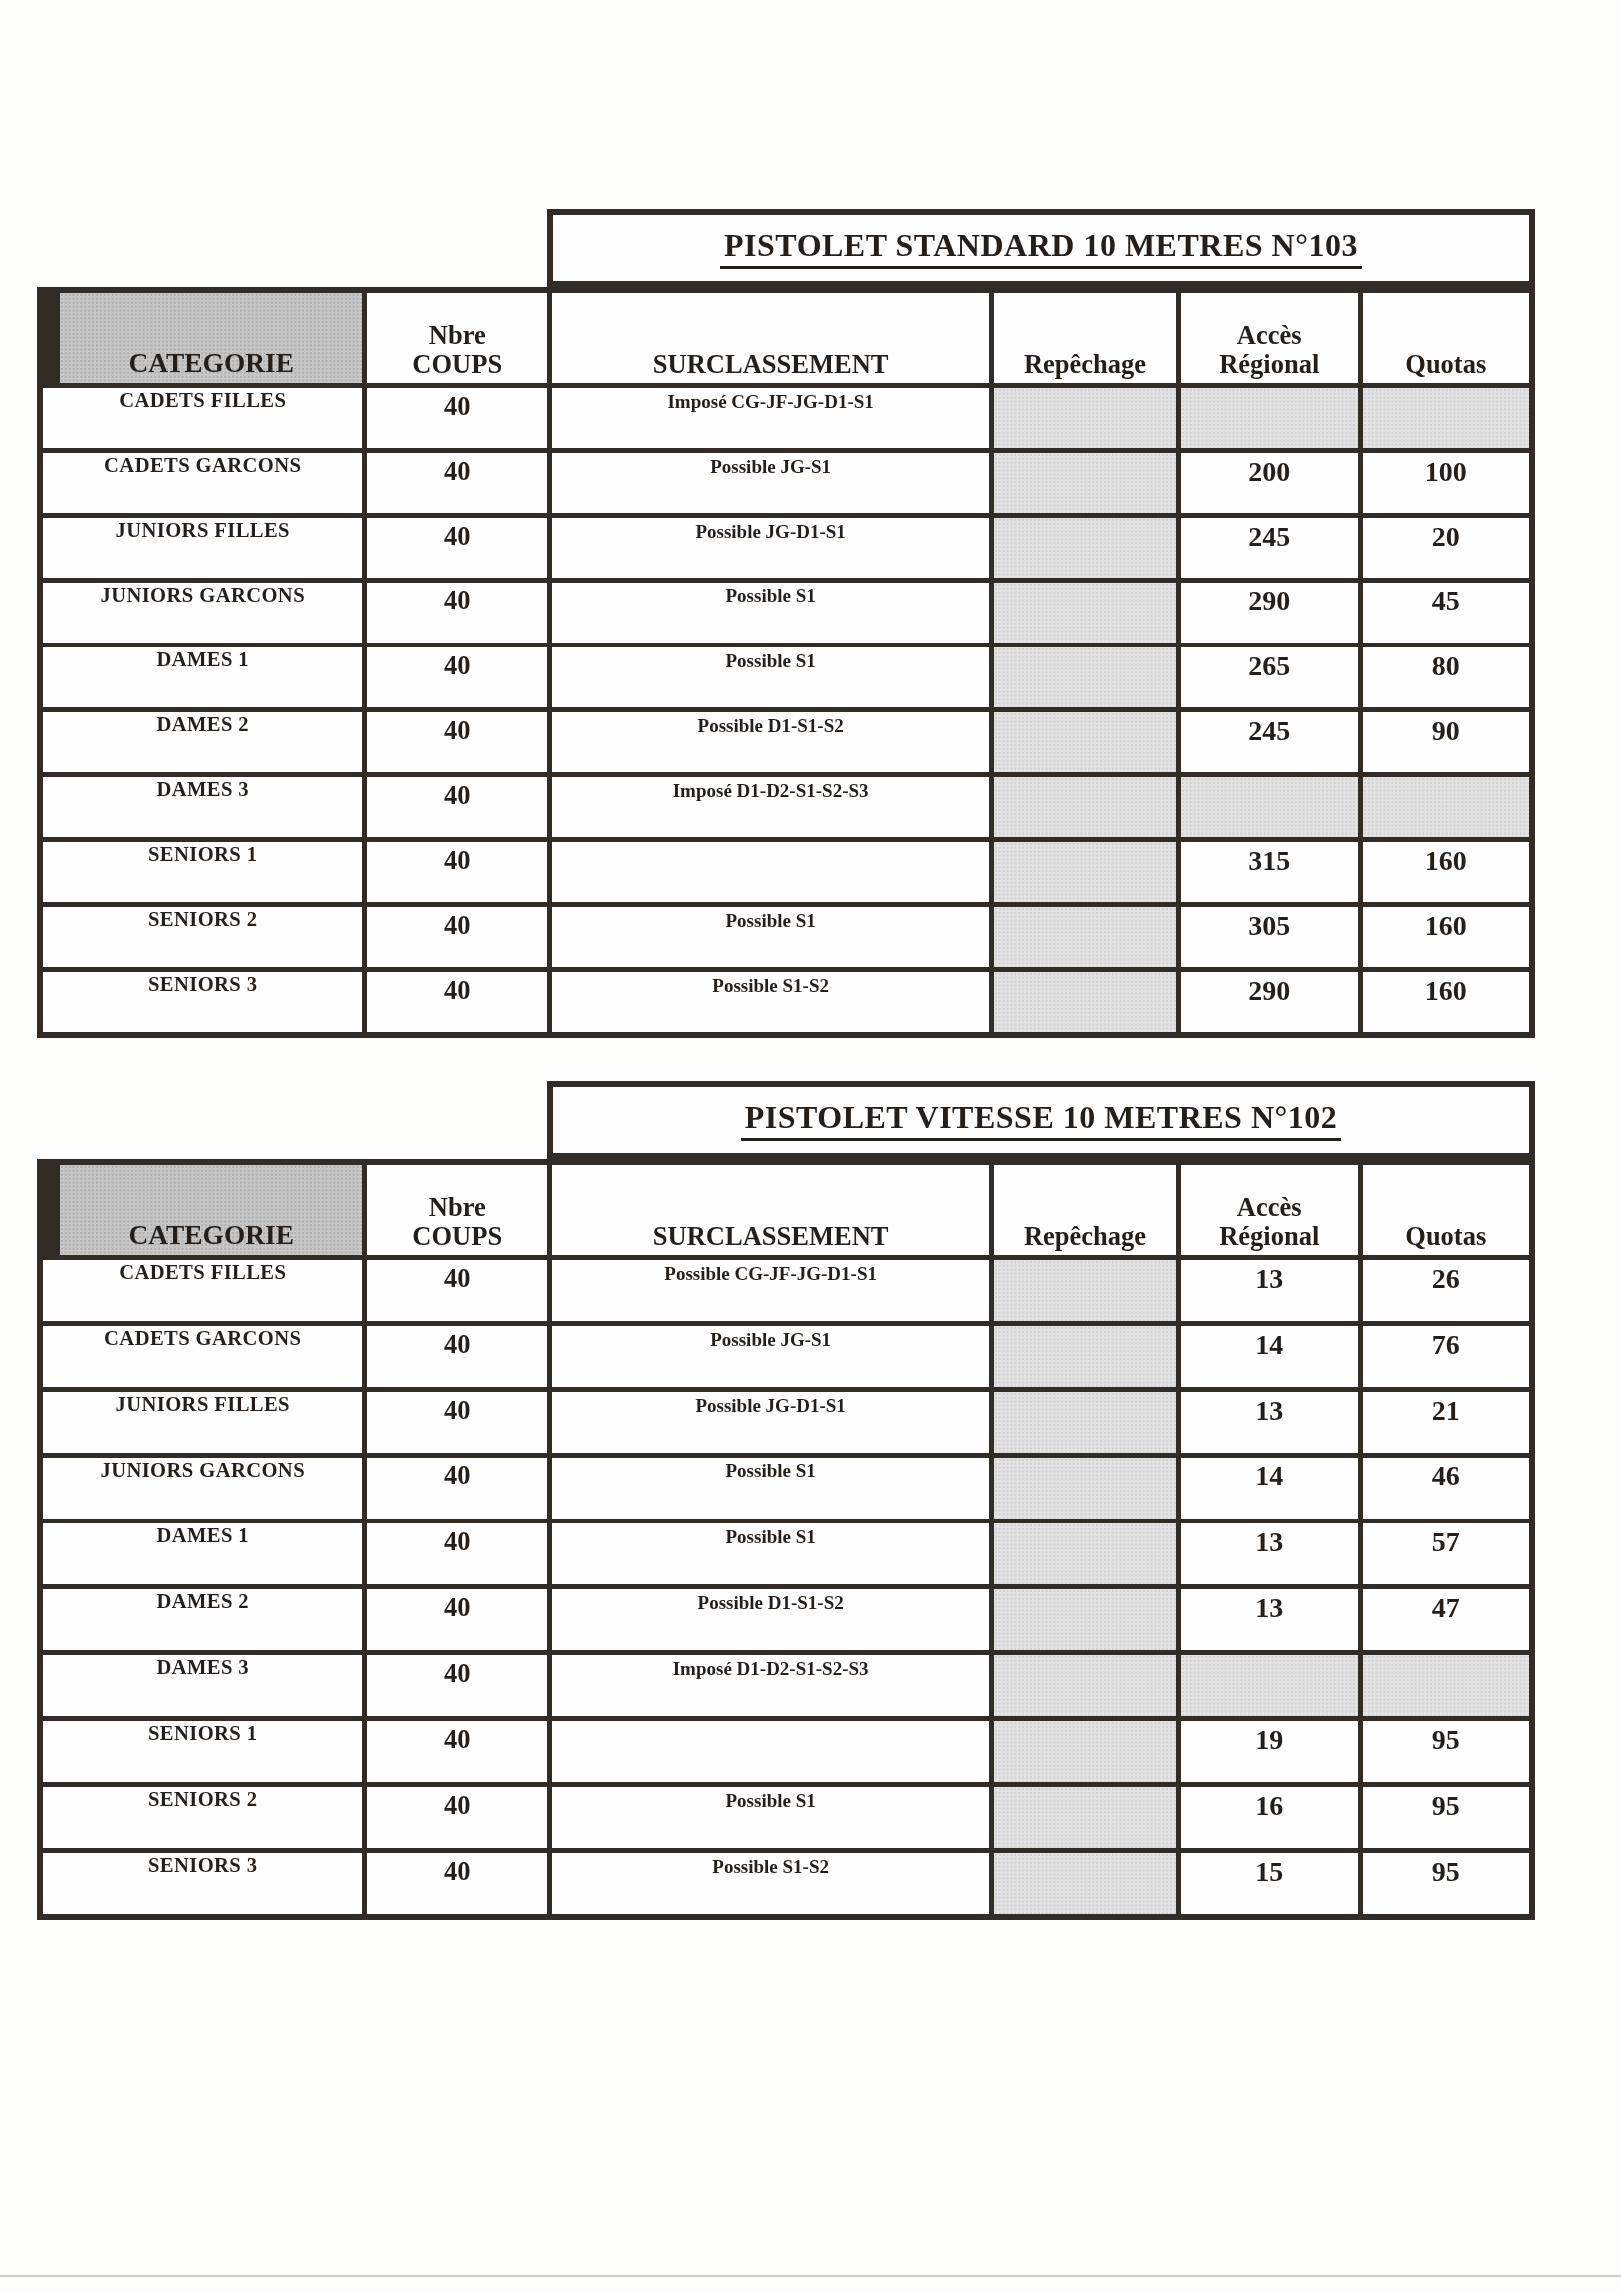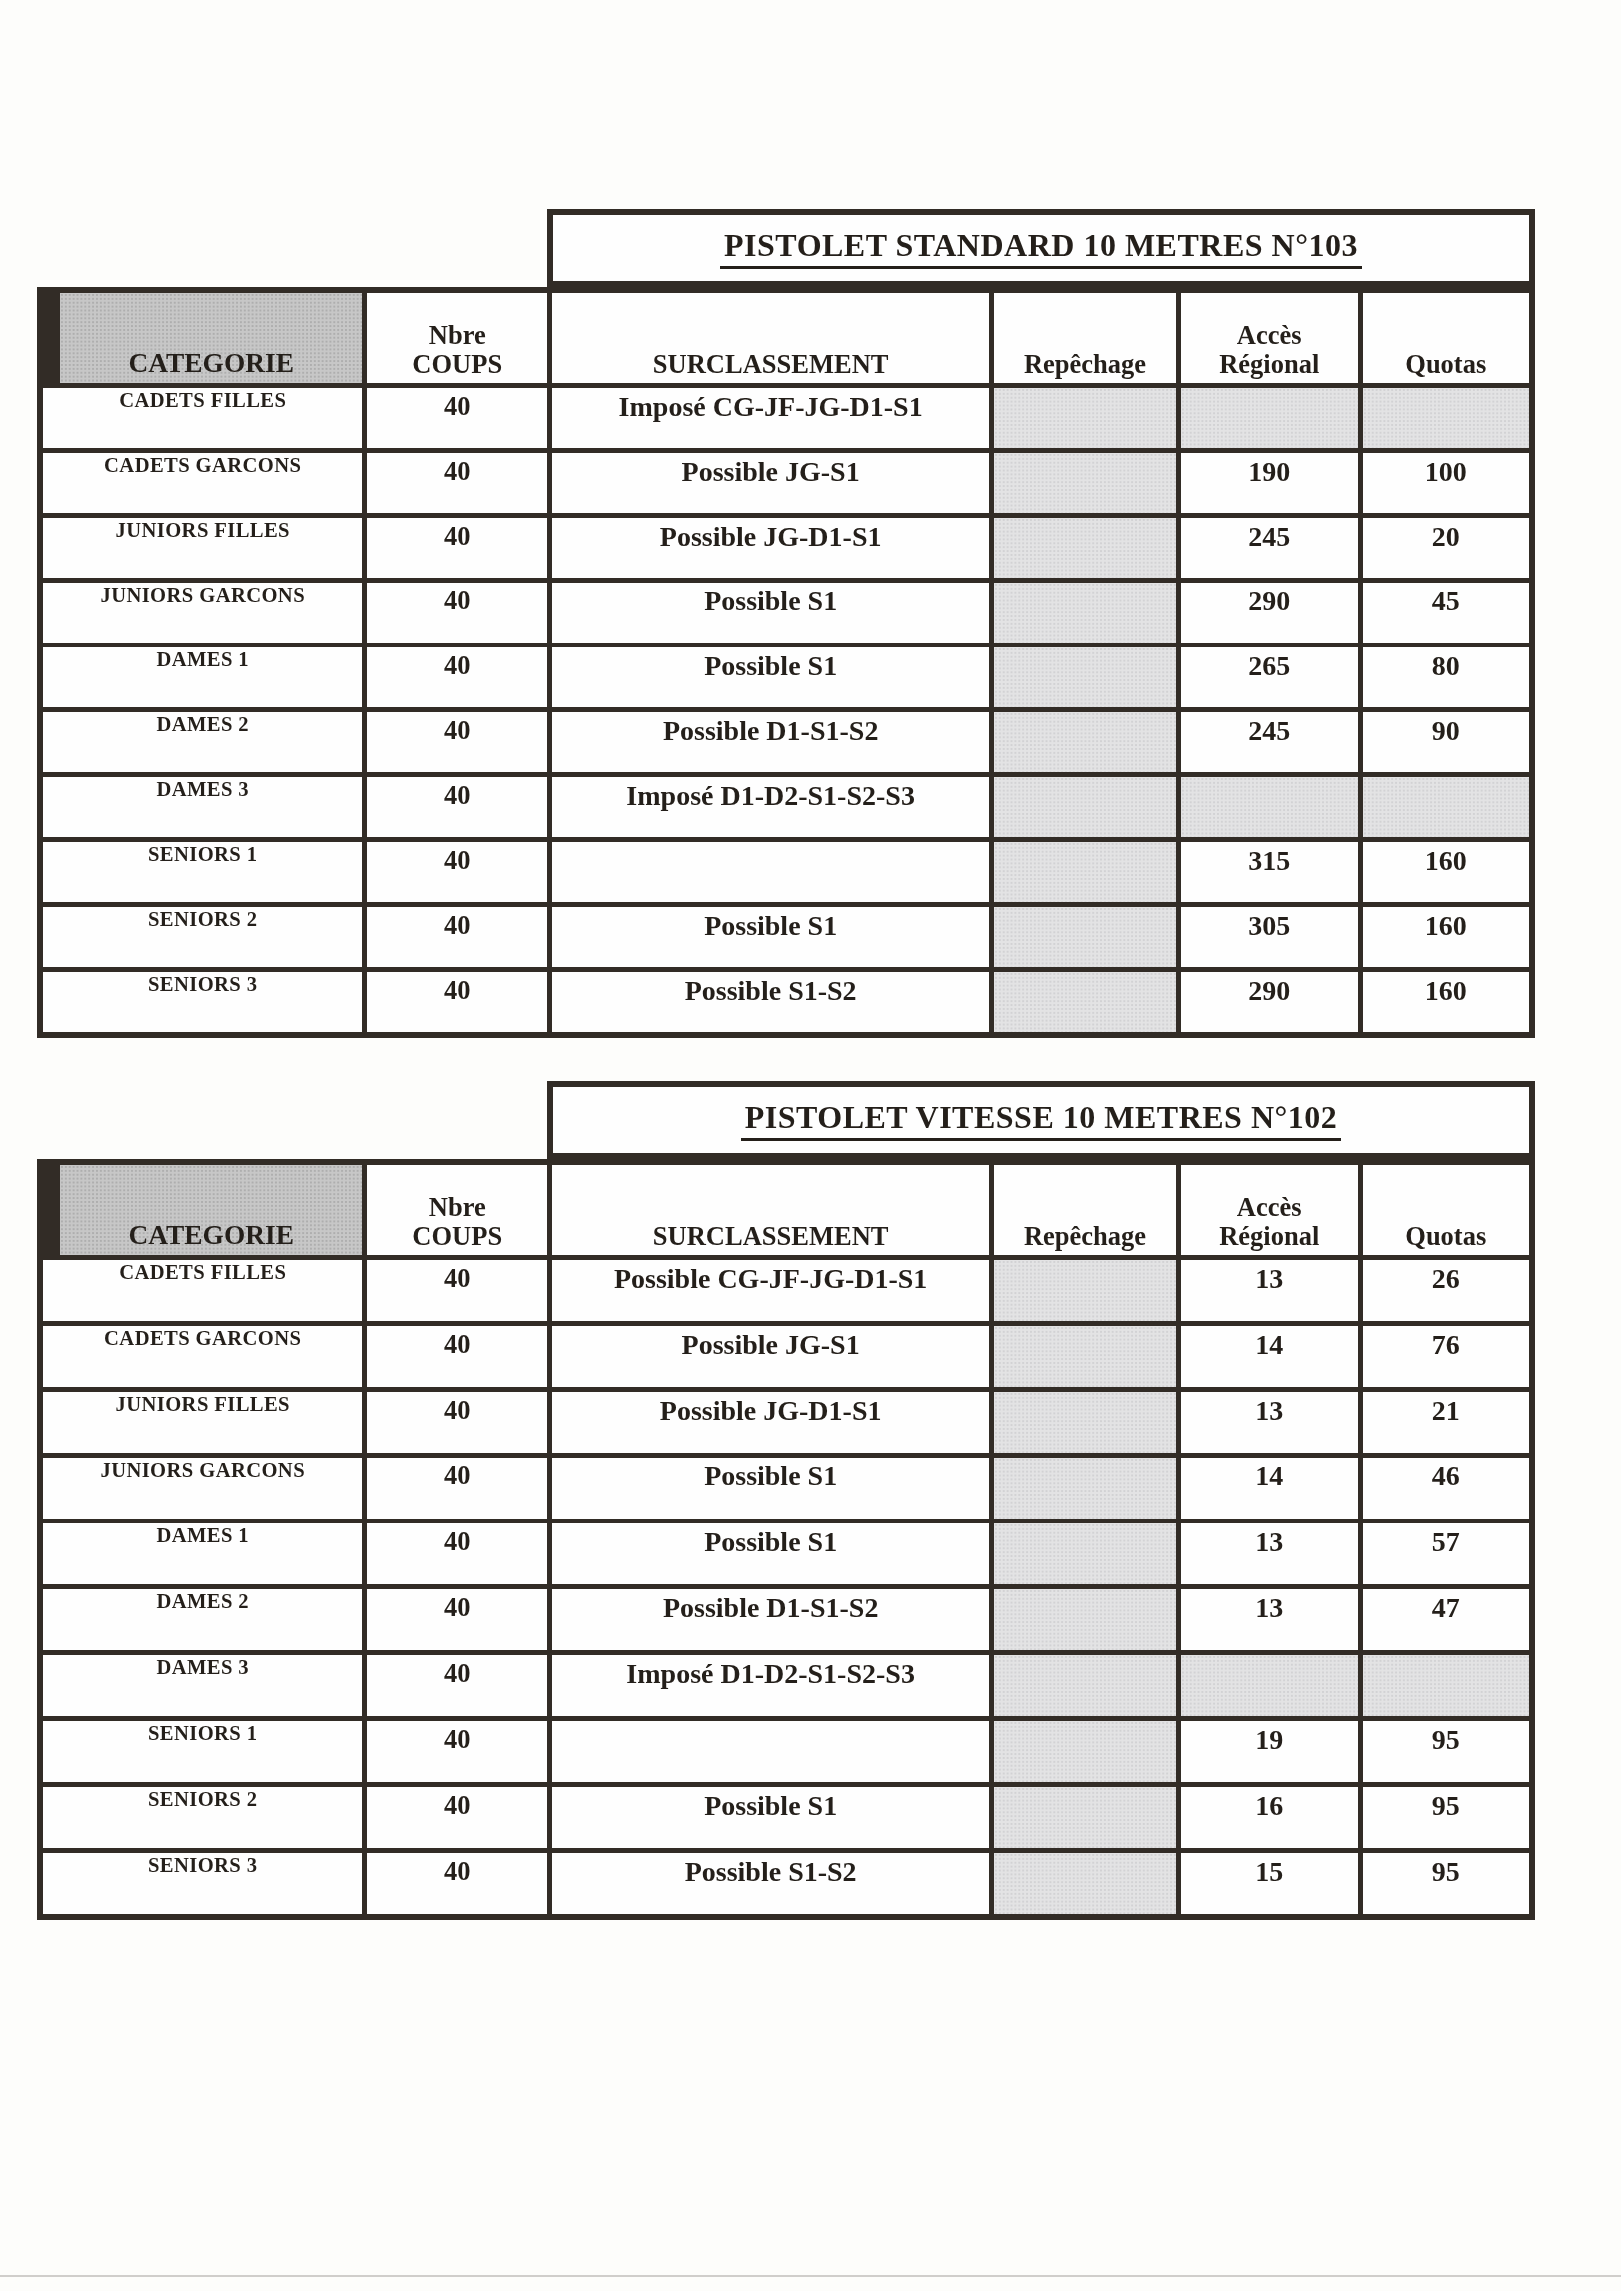--- a/index.html
+++ b/index.html
@@ -73,21 +73,21 @@
     font-size:27.4px;
     margin-left:17px;
   }
   .cell.data{
     align-items:flex-start;
     padding-top:2.9px;
     font-weight:bold;
   }
   .cell.data.cat{font-size:20.6px;letter-spacing:0.4px;padding-top:1px;}
   .cell.data.num{font-size:26.5px;}
-  .cell.data.sur{font-size:28px;}
+  .cell.data.sur{font-size:19px;}
   .cell.data.acc,.cell.data.quo{font-size:28px;}
   .cell.shaded{
     background-color:#e3e3e4;
     background-image:radial-gradient(#d2d2d4 1px, rgba(0,0,0,0) 1px);
     background-size:3.9px 3.9px;
   }
   .scan-line{
     position:absolute;
     left:0;top:2275px;
     width:1621px;height:2px;
@@ -114,21 +114,21 @@
   <div class="cell data cat">CADETS FILLES</div>
       <div class="cell data num">40</div>
       <div class="cell data sur">Imposé CG-JF-JG-D1-S1</div>
       <div class="cell data rep shaded"></div>
       <div class="cell data acc shaded"></div>
       <div class="cell data quo shaded"></div>
       <div class="cell data cat">CADETS GARCONS</div>
       <div class="cell data num">40</div>
       <div class="cell data sur">Possible JG-S1</div>
       <div class="cell data rep shaded"></div>
-      <div class="cell data acc">190</div>
+      <div class="cell data acc">200</div>
       <div class="cell data quo">100</div>
       <div class="cell data cat">JUNIORS FILLES</div>
       <div class="cell data num">40</div>
       <div class="cell data sur">Possible JG-D1-S1</div>
       <div class="cell data rep shaded"></div>
       <div class="cell data acc">245</div>
       <div class="cell data quo">20</div>
       <div class="cell data cat">JUNIORS GARCONS</div>
       <div class="cell data num">40</div>
       <div class="cell data sur">Possible S1</div>

